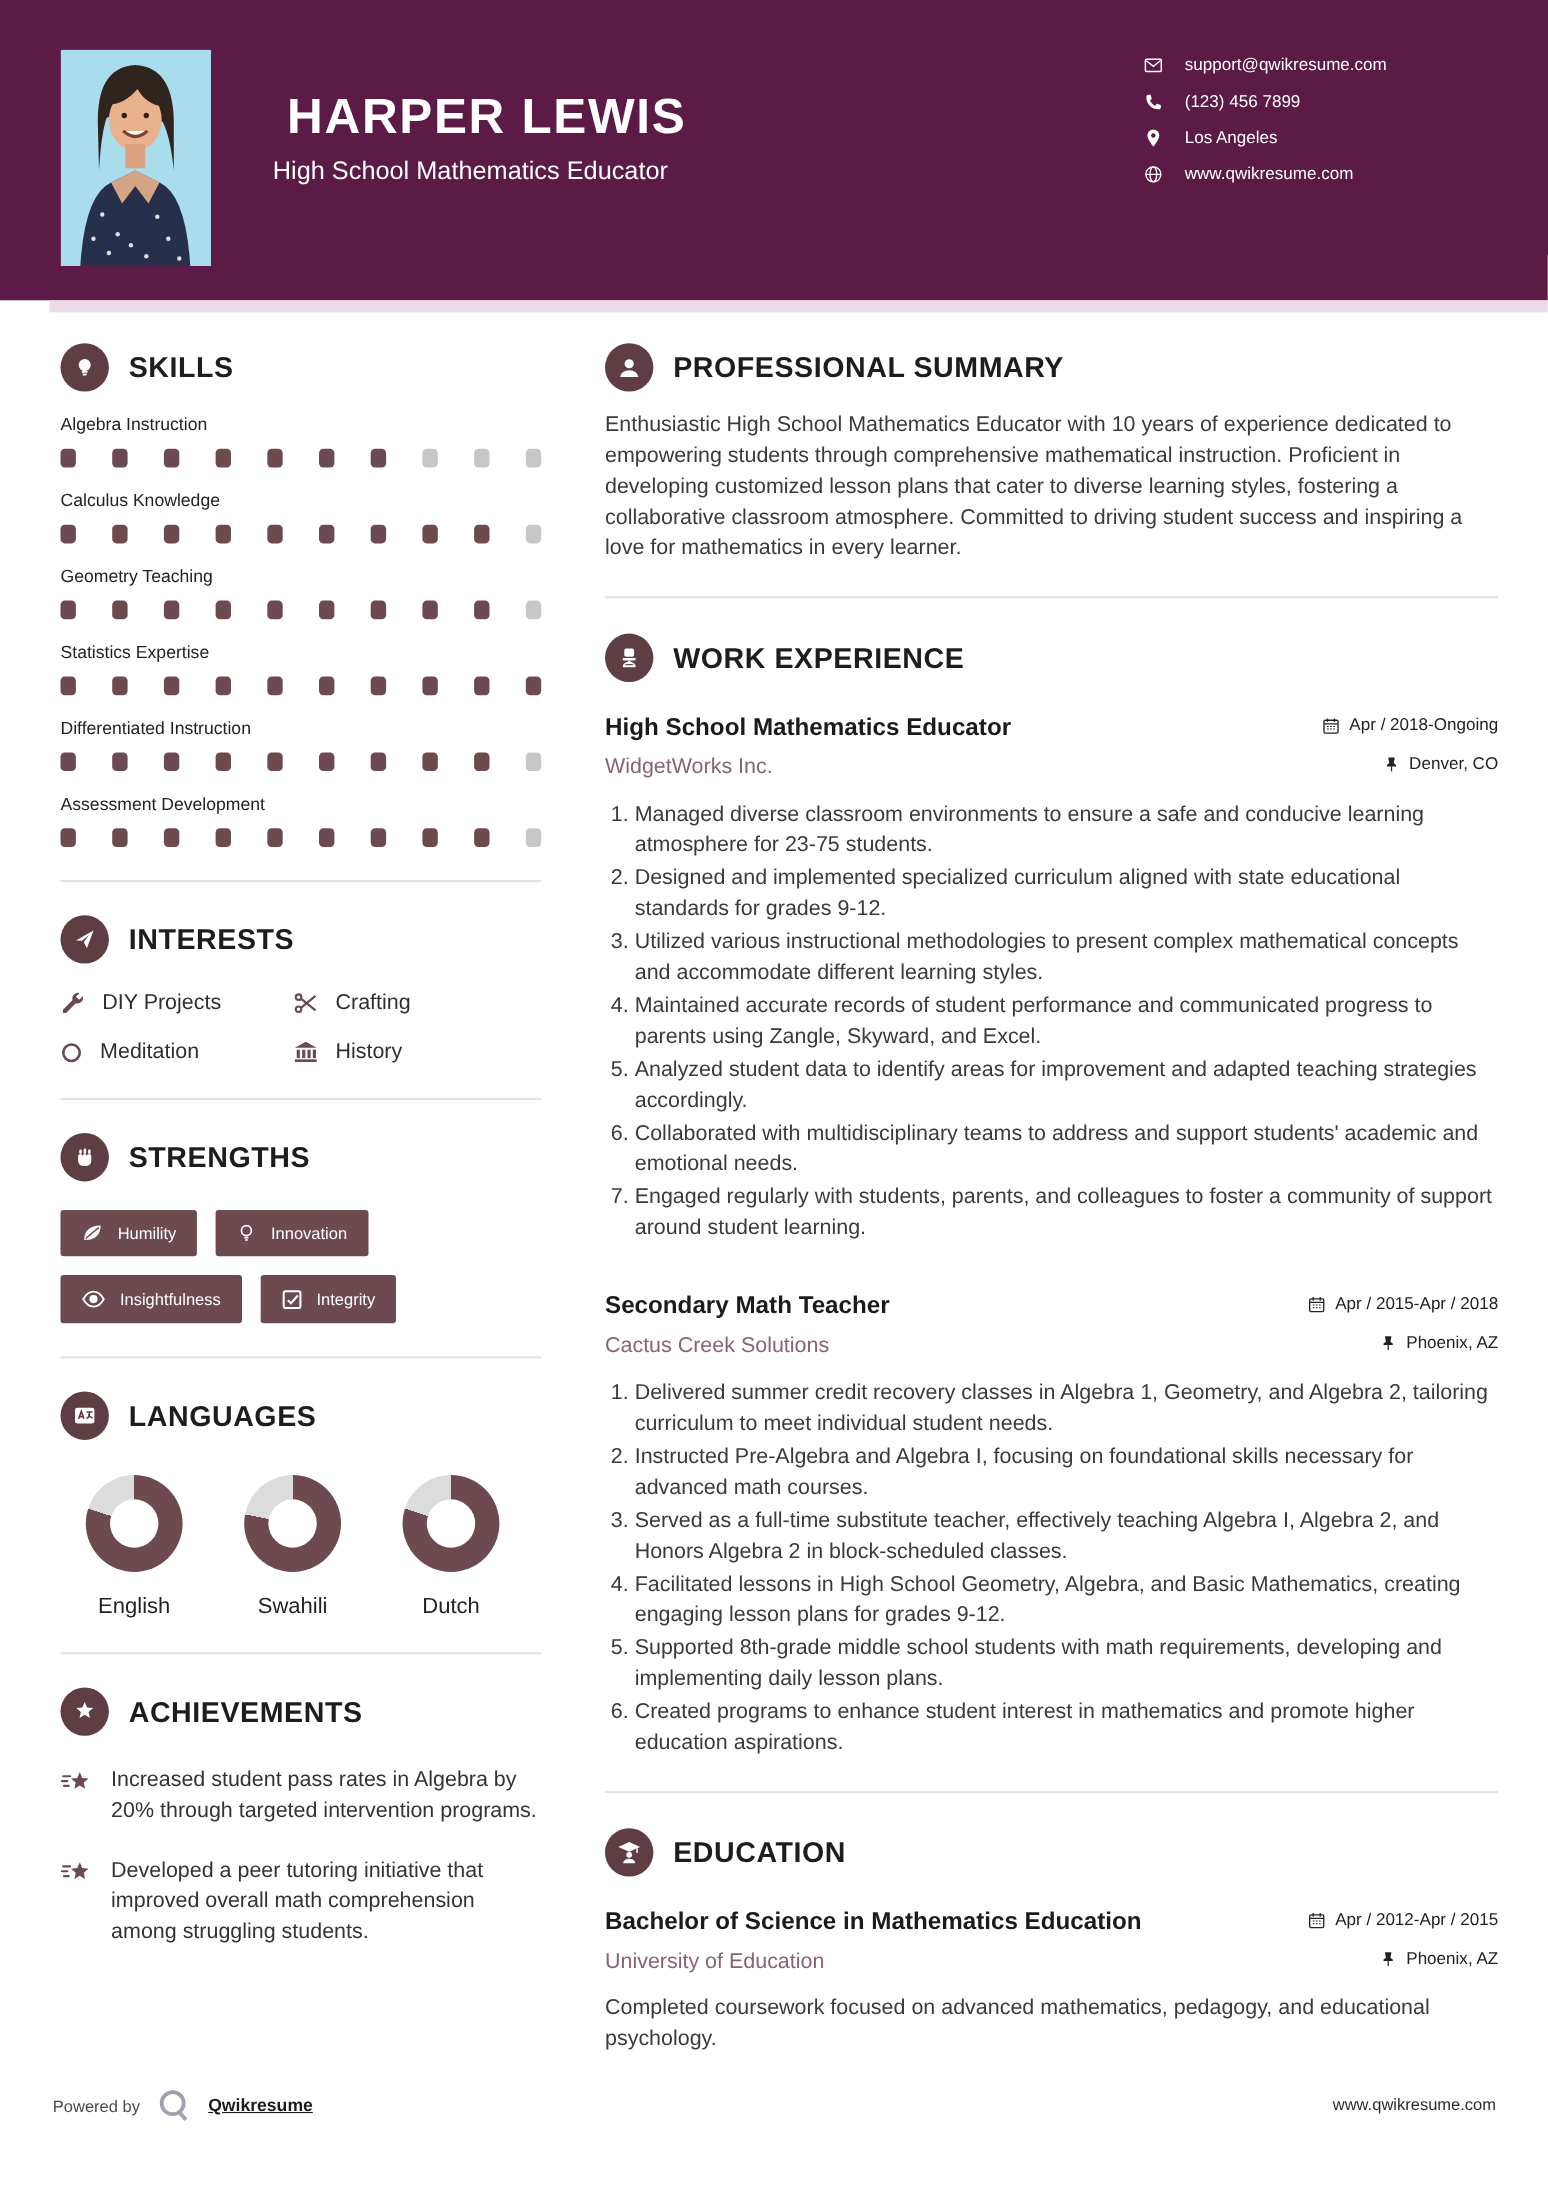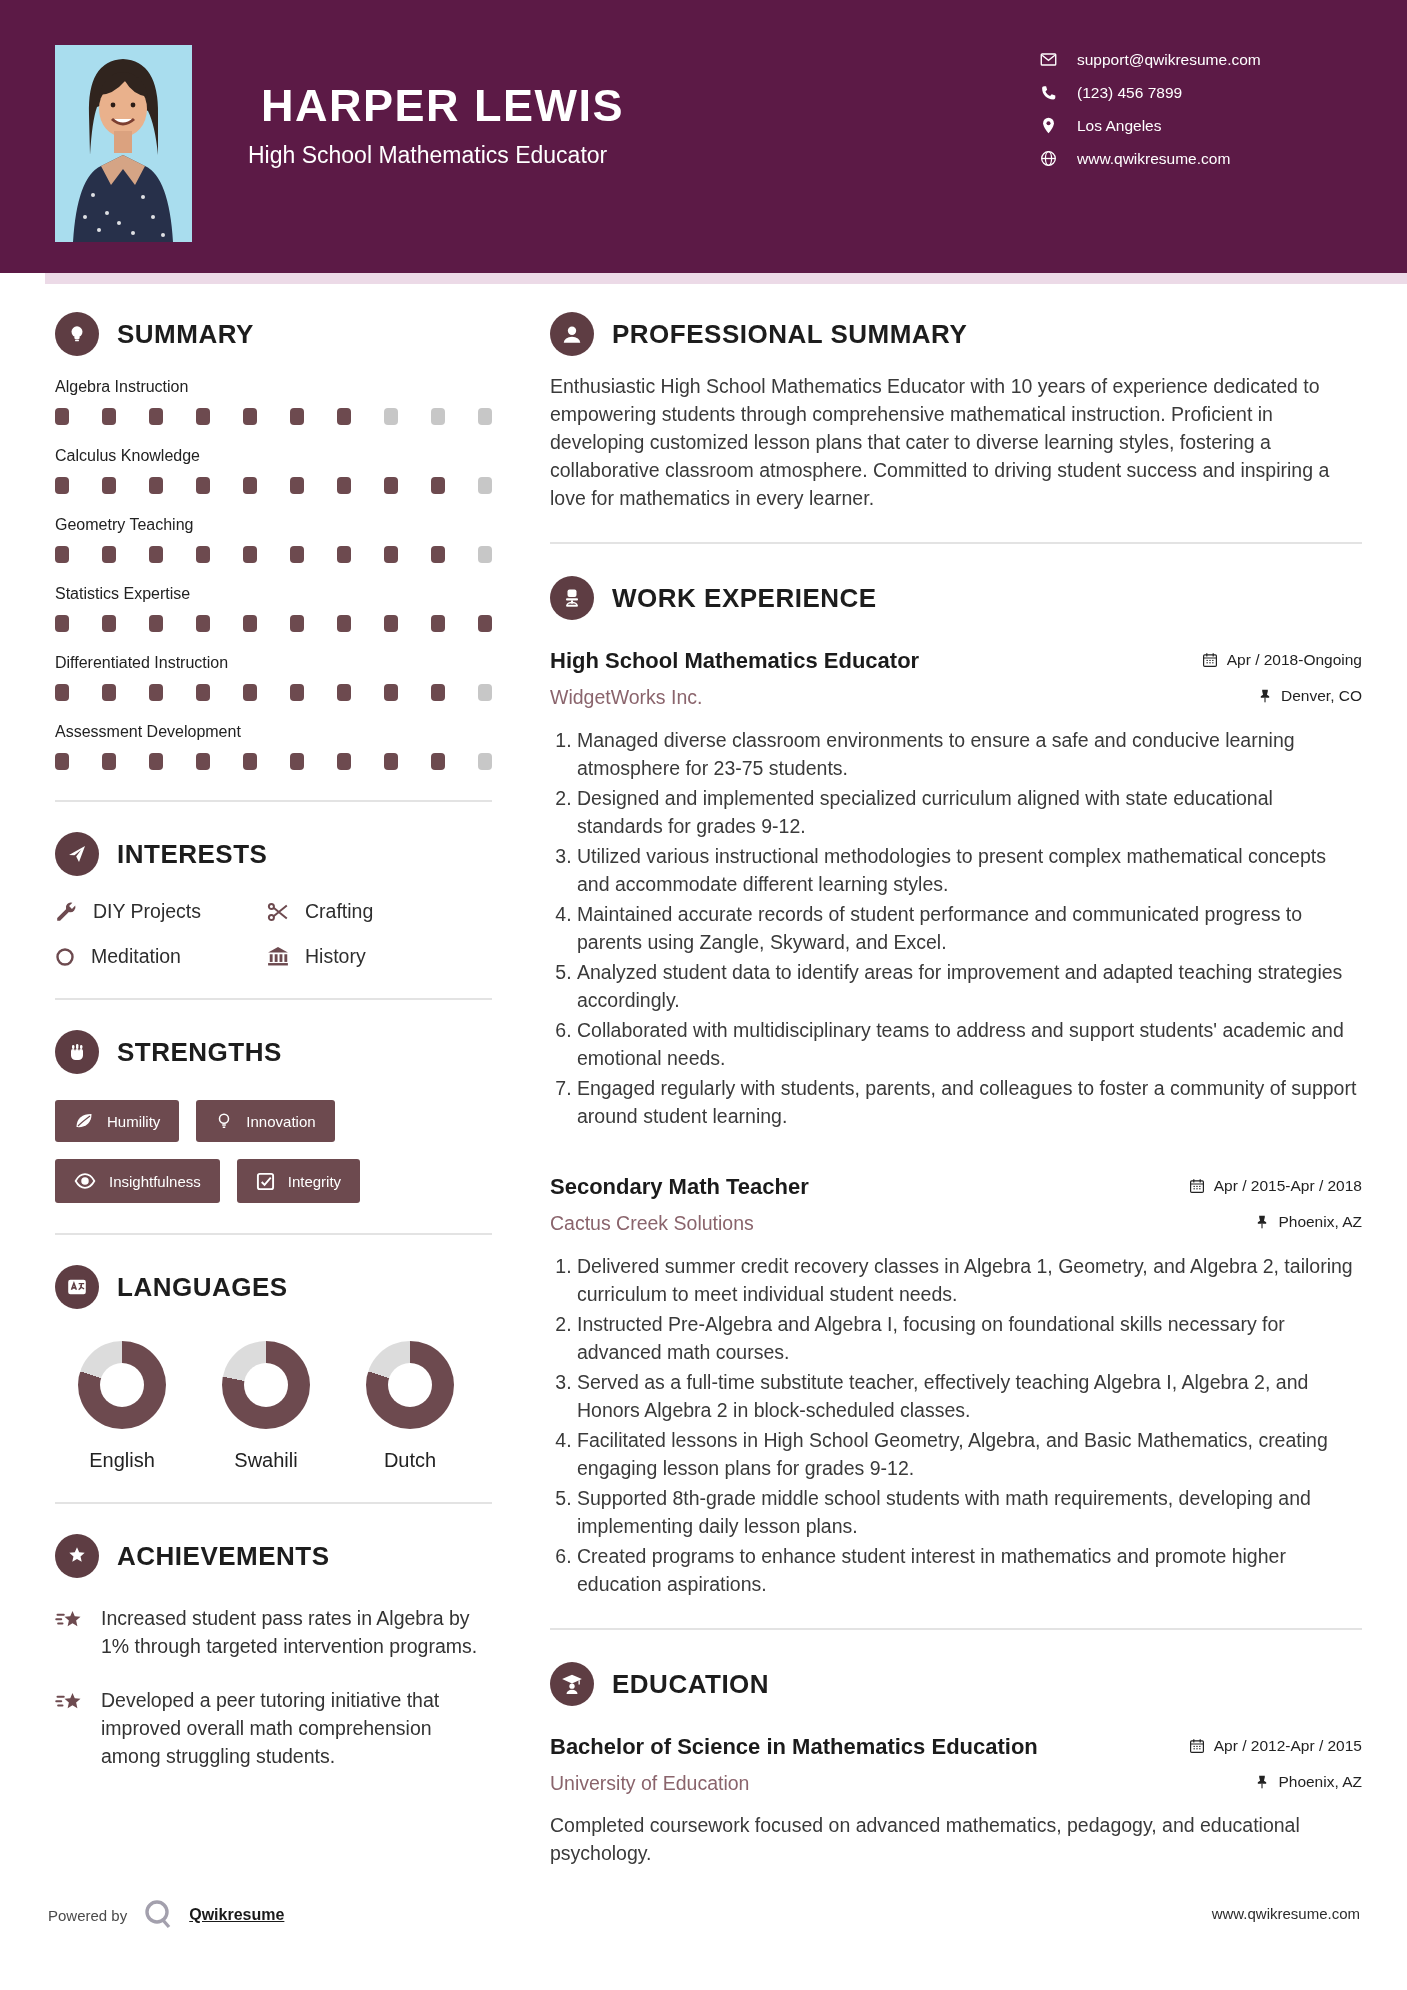--- a/index.html
+++ b/index.html
@@ -149,21 +149,21 @@
 
     <section>
       <div class="section-head">
         <span class="icon-circle">
           <svg width="22" height="22" viewBox="0 0 20 20" fill="#fff">
               <circle cx="10" cy="8" r="5"></circle>
               <rect x="7.5" y="12.5" width="5" height="2" rx="1"></rect>
               <rect x="8.2" y="15" width="3.6" height="1.6" rx="0.8"></rect>
             </svg>
         </span>
-        <span class="section-title">SUMMARY</span>
+        <span class="section-title">SKILLS</span>
       </div>
       <div class="skill">
         <div class="skill-label">Algebra Instruction</div>
         <div class="dots">
             <span class="dot filled"></span>
             <span class="dot filled"></span>
             <span class="dot filled"></span>
             <span class="dot filled"></span>
             <span class="dot filled"></span>
             <span class="dot filled"></span>
@@ -380,21 +380,21 @@
               <path d="M10 2 l2 4.6 5 .5 -3.8 3.3 1.1 4.9 L10 12.7 5.7 15.3 6.8 10.4 3 7.1 8 6.6 Z"></path>
             </svg>
         </span>
         <span class="section-title">ACHIEVEMENTS</span>
       </div>
       <div class="ach">
         <svg width="30" height="30" viewBox="0 0 24 24" fill="#6d4a4f">
             <path d="M14 4 l1.8 4.2 4.6.4 -3.5 3 1 4.5 -3.9-2.4 -3.9 2.4 1-4.5 -3.5-3 4.6-.4 Z"></path>
             <path d="M2 7 h5 M1 10.5 h4 M2.5 14 h3.5" stroke="#6d4a4f" stroke-width="1.6" fill="none" stroke-linecap="round"></path>
           </svg>
-        <span>Increased student pass rates in Algebra by 1% through targeted intervention programs.</span>
+        <span>Increased student pass rates in Algebra by 20% through targeted intervention programs.</span>
       </div>
       <div class="ach">
         <svg width="30" height="30" viewBox="0 0 24 24" fill="#6d4a4f">
             <path d="M14 4 l1.8 4.2 4.6.4 -3.5 3 1 4.5 -3.9-2.4 -3.9 2.4 1-4.5 -3.5-3 4.6-.4 Z"></path>
             <path d="M2 7 h5 M1 10.5 h4 M2.5 14 h3.5" stroke="#6d4a4f" stroke-width="1.6" fill="none" stroke-linecap="round"></path>
           </svg>
         <span>Developed a peer tutoring initiative that improved overall math comprehension among struggling students.</span>
       </div>
     </section>
   </aside>

